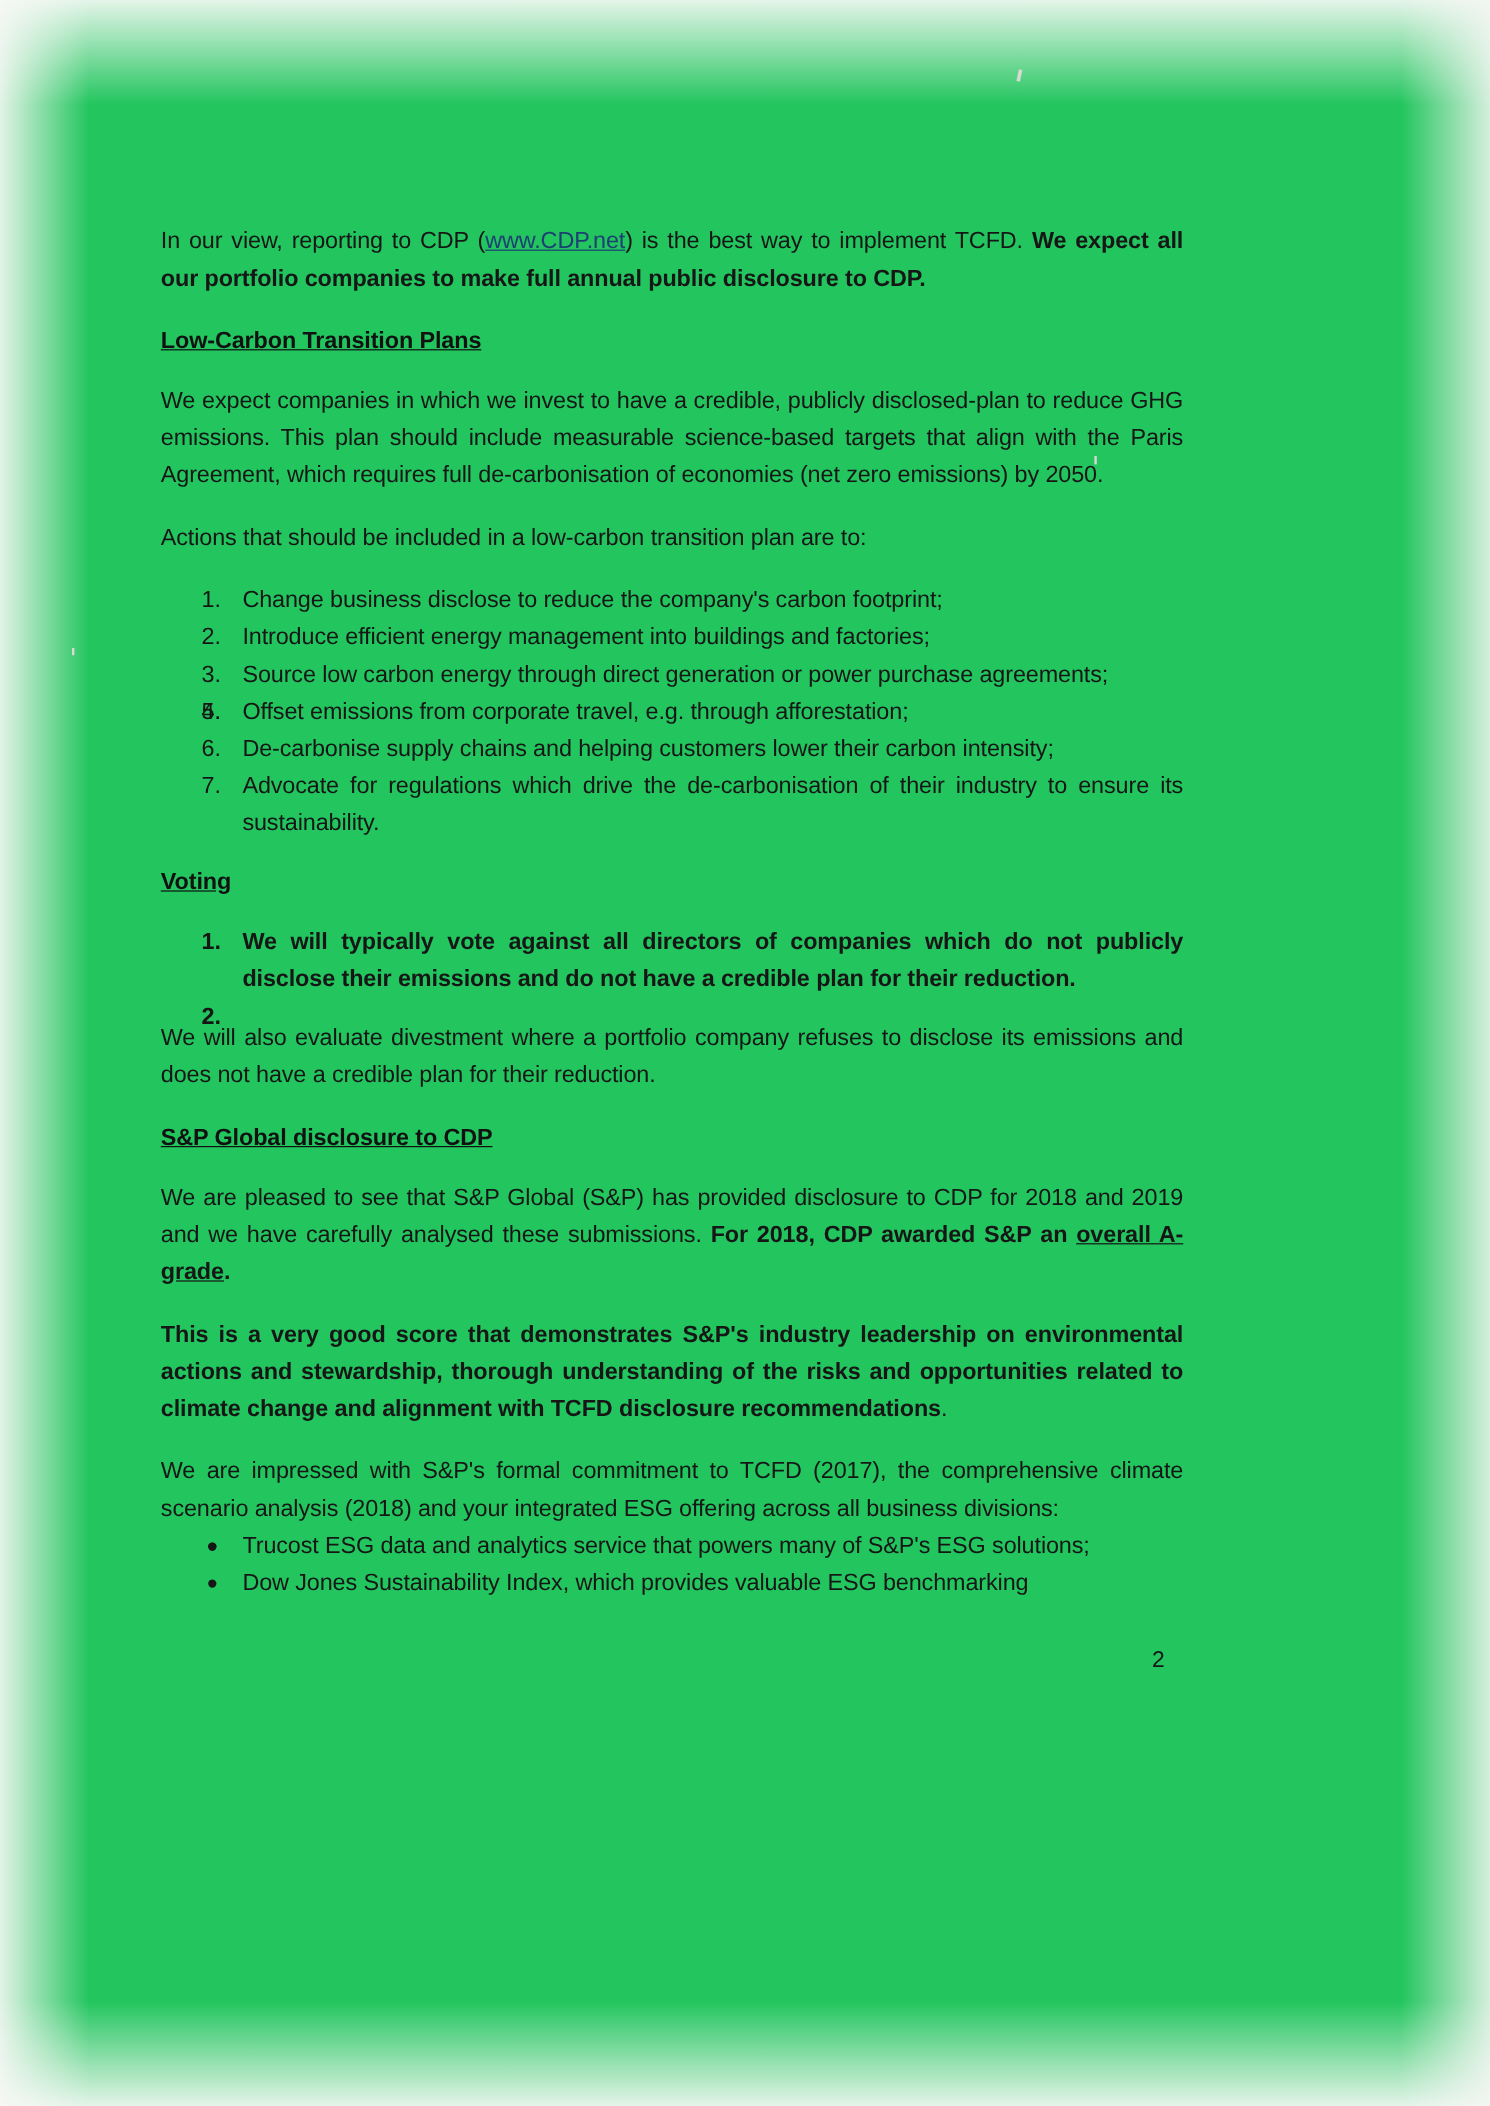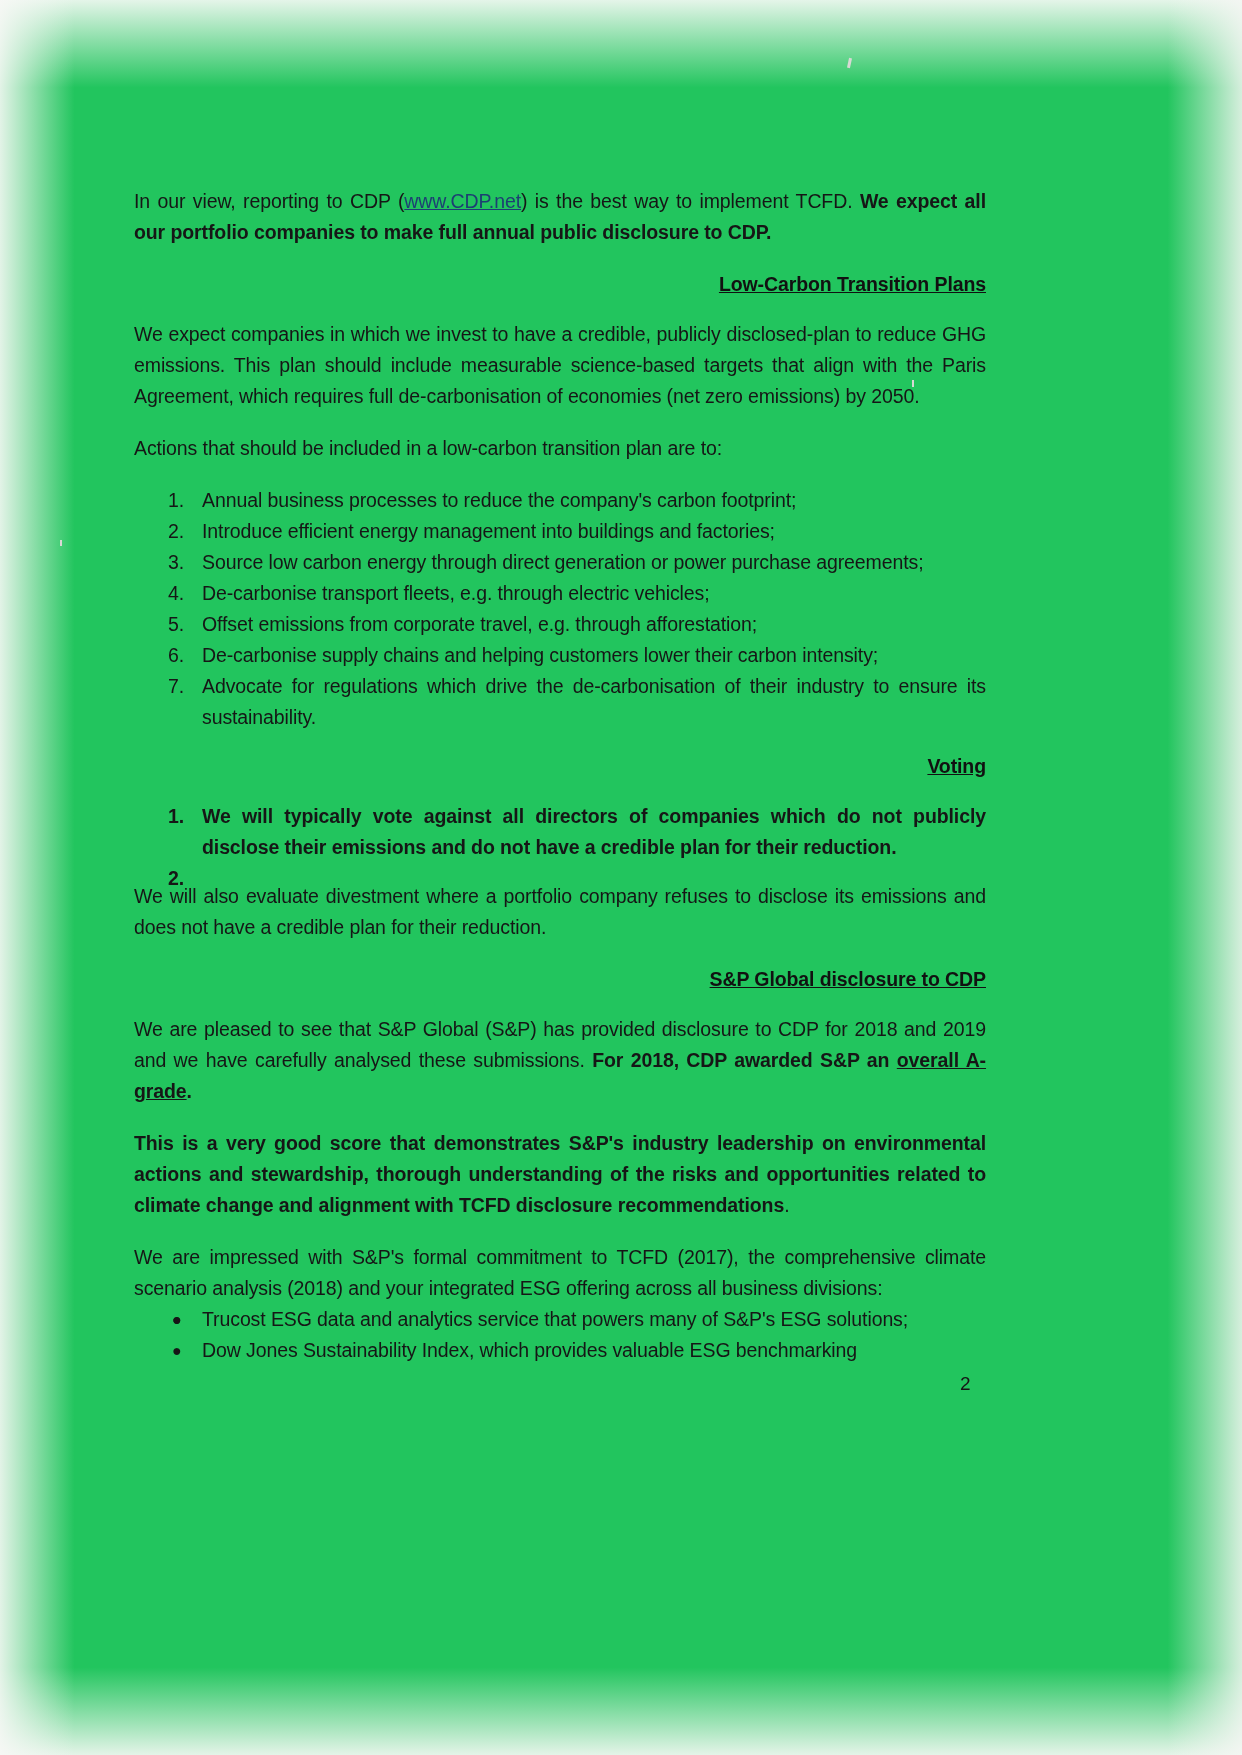--- a/index.html
+++ b/index.html
@@ -33,21 +33,20 @@
   }
   .content {
     position: absolute;
     left: 134px;
     top: 186px;
     width: 852px;
   }
   p, li, h2 {
     margin: 0;
     color: #141414;
-    text-align: right;
   }
   .body-text {
     font-size: 19.5px;
     line-height: 31px;
     text-align: justify;
     letter-spacing: -0.1px;
     color: #161616;
   }
   .para {
     margin-bottom: 21px;
@@ -137,24 +136,24 @@
 
   <div class="content">
 
     <p class="body-text para"><span>In our view, reporting to CDP (</span><span class="link">www.CDP.net</span><span>) is the best way to implement TCFD. </span><b>We expect all our portfolio companies to make full annual public disclosure to CDP.</b></p>
 
     <h2 class="heading">Low-Carbon Transition Plans</h2>
     <p class="body-text para">We expect companies in which we invest to have a credible, publicly disclosed-plan to reduce GHG emissions. This plan should include measurable science-based targets that align with the Paris Agreement, which requires full de-carbonisation of economies (net zero emissions) by 2050.</p>
     <p class="body-text para">Actions that should be included in a low-carbon transition plan are to:</p>
 
     <ol class="num-list">
-      <li><span class="marker">1.</span><span>Annual business processes to reduce the company's carbon footprint;</span></li>
+      <li><span class="marker">1.</span><span>Change business disclose to reduce the company's carbon footprint;</span></li>
       <li><span class="marker">2.</span><span>Introduce efficient energy management into buildings and factories;</span></li>
       <li><span class="marker">3.</span><span>Source low carbon energy through direct generation or power purchase agreements;</span></li>
-      <li><span class="marker">4.</span><span>De-carbonise transport fleets, e.g. through electric vehicles;</span></li>
+      <li><span class="marker">4.</span></li>
       <li><span class="marker">5.</span><span>Offset emissions from corporate travel, e.g. through afforestation;</span></li>
       <li><span class="marker">6.</span><span>De-carbonise supply chains and helping customers lower their carbon intensity;</span></li>
       <li><span class="marker">7.</span><span>Advocate for regulations which drive the de-carbonisation of their industry to ensure its sustainability.</span></li>
     </ol>
 
     <h2 class="heading">Voting</h2>
     <ol class="num-list bold-list">
       <li><span class="marker">1.</span><span>We will typically vote against all directors of companies which do not publicly disclose their emissions and do not have a credible plan for their reduction.</span></li>
       <li><span class="marker">2.</span></li>
     </ol>

